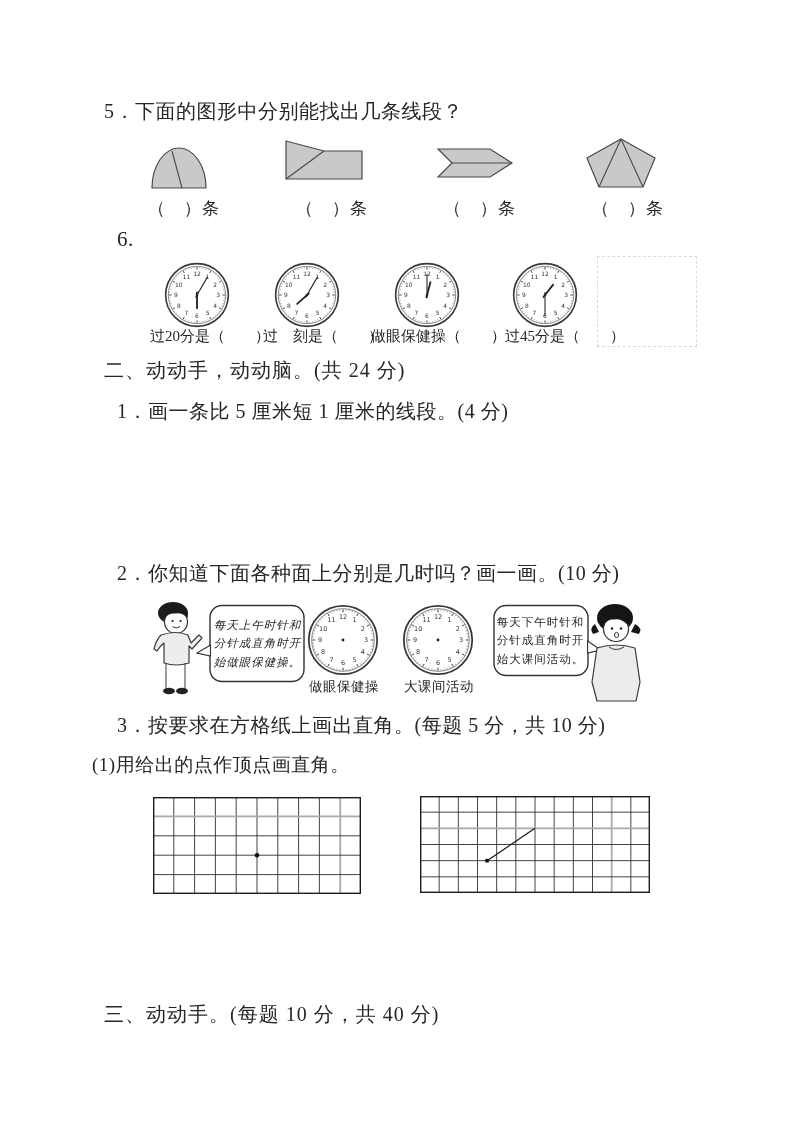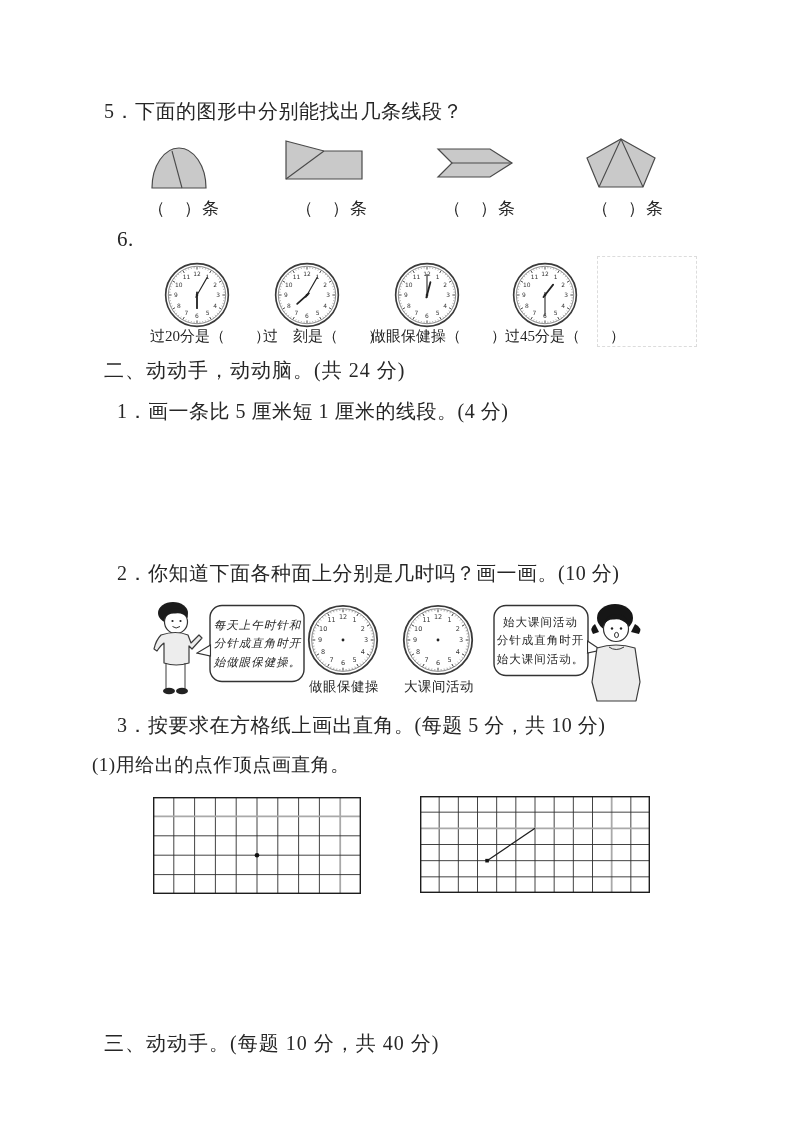--- a/index.html
+++ b/index.html
@@ -608,21 +608,21 @@
   <div class="t cap2" style="left:307px; top:678px; width:72px;">做眼保健操</div>
   <div class="t cap2" style="left:402px; top:678px; width:72px;">大课间活动</div>
 
   <div class="bubble bubble2" style="left:492px; top:604px; width:110px; height:74px;">
     <svg width="110" height="74" viewBox="0 0 110 74" style="position:absolute; left:0; top:0;">
       <rect x="2" y="1.5" width="94" height="70" rx="12" fill="#ffffff" stroke="#333" stroke-width="1.4"></rect>
       <path d="M95.5,37 L109,46 L95.5,49 Z" fill="#ffffff" stroke="#333" stroke-width="1.2"></path>
       <rect x="92.5" y="36" width="2.5" height="13" fill="#ffffff"></rect>
     </svg>
     <div class="lines">
-      <div class="bl">始大课间活动</div>
+      <div class="bl">每天下午时针和</div>
       <div class="bl">分针成直角时开</div>
       <div class="bl">始大课间活动。</div>
     </div>
   </div>
 
   <div class="fig" style="left:585px; top:602px;">
     <svg width="62" height="100" viewBox="0 0 62 100">
       <ellipse cx="30" cy="16" rx="18" ry="14" fill="#161616"></ellipse>
       <path d="M10,22 Q4,26 8,32 L14,30 Z M50,22 Q58,26 54,32 L46,30 Z" fill="#161616"></path>
       <circle cx="31" cy="27" r="12.5" fill="#ffffff" stroke="#333" stroke-width="1.2"></circle>
@@ -674,15 +674,15 @@
         <line x1="0" y1="32.333333333333336" x2="230" y2="32.333333333333336" stroke="#a9a9a9" stroke-width="1.8"></line>
         <line x1="0" y1="48.5" x2="230" y2="48.5" stroke="#2e2e2e" stroke-width="0.9"></line>
         <line x1="0" y1="64.66666666666667" x2="230" y2="64.66666666666667" stroke="#2e2e2e" stroke-width="0.9"></line>
         <line x1="0" y1="80.83333333333334" x2="230" y2="80.83333333333334" stroke="#2e2e2e" stroke-width="0.9"></line>
         <rect x="0.7" y="0.7" width="228.6" height="95.6" fill="none" stroke="#1d1d1d" stroke-width="1.4"></rect>
         <line x1="67.08333333333334" y1="64.66666666666667" x2="115" y2="32.333333333333336" stroke="#1d1d1d" stroke-width="1.3"></line>
         <rect x="65.28333333333335" y="62.866666666666674" width="3.6" height="3.6" fill="#111"></rect>
       </svg>
     </div>
 
-  <div class="t sec-head" style="left:104px; top:1001px;margin-top:29px;">三、动动手。(每题 10 分，共 40 分)</div>
+  <div class="t sec-head" style="left:104px; top:1001px;">三、动动手。(每题 10 分，共 40 分)</div>
 
 </div>
 
 </body></html>

